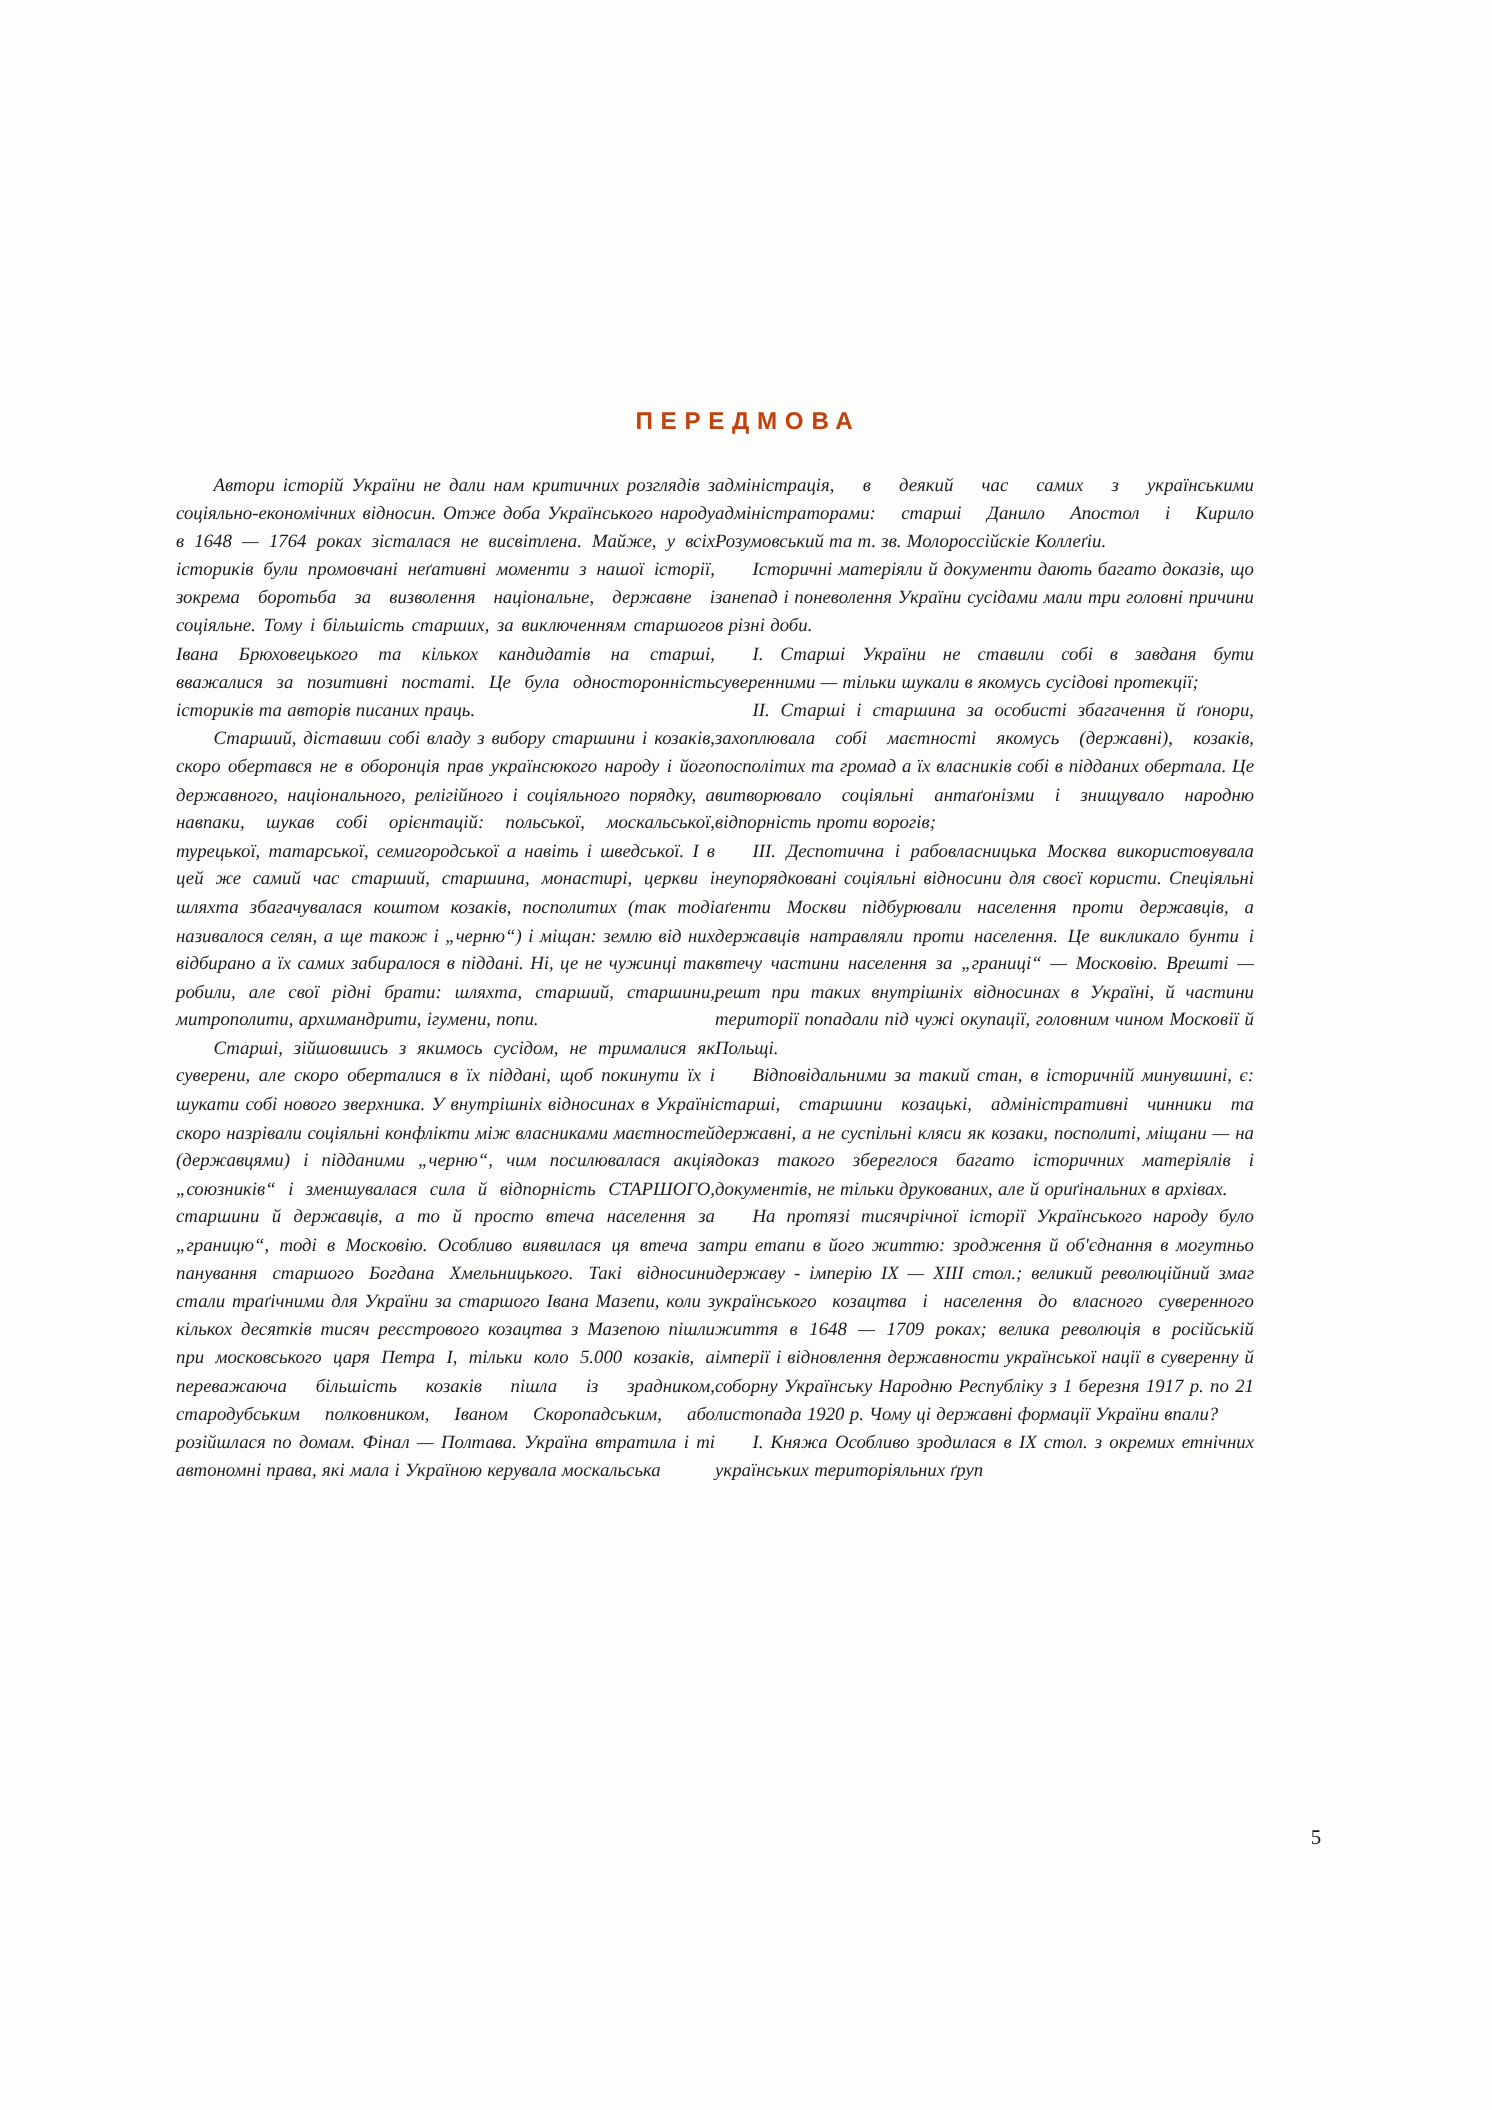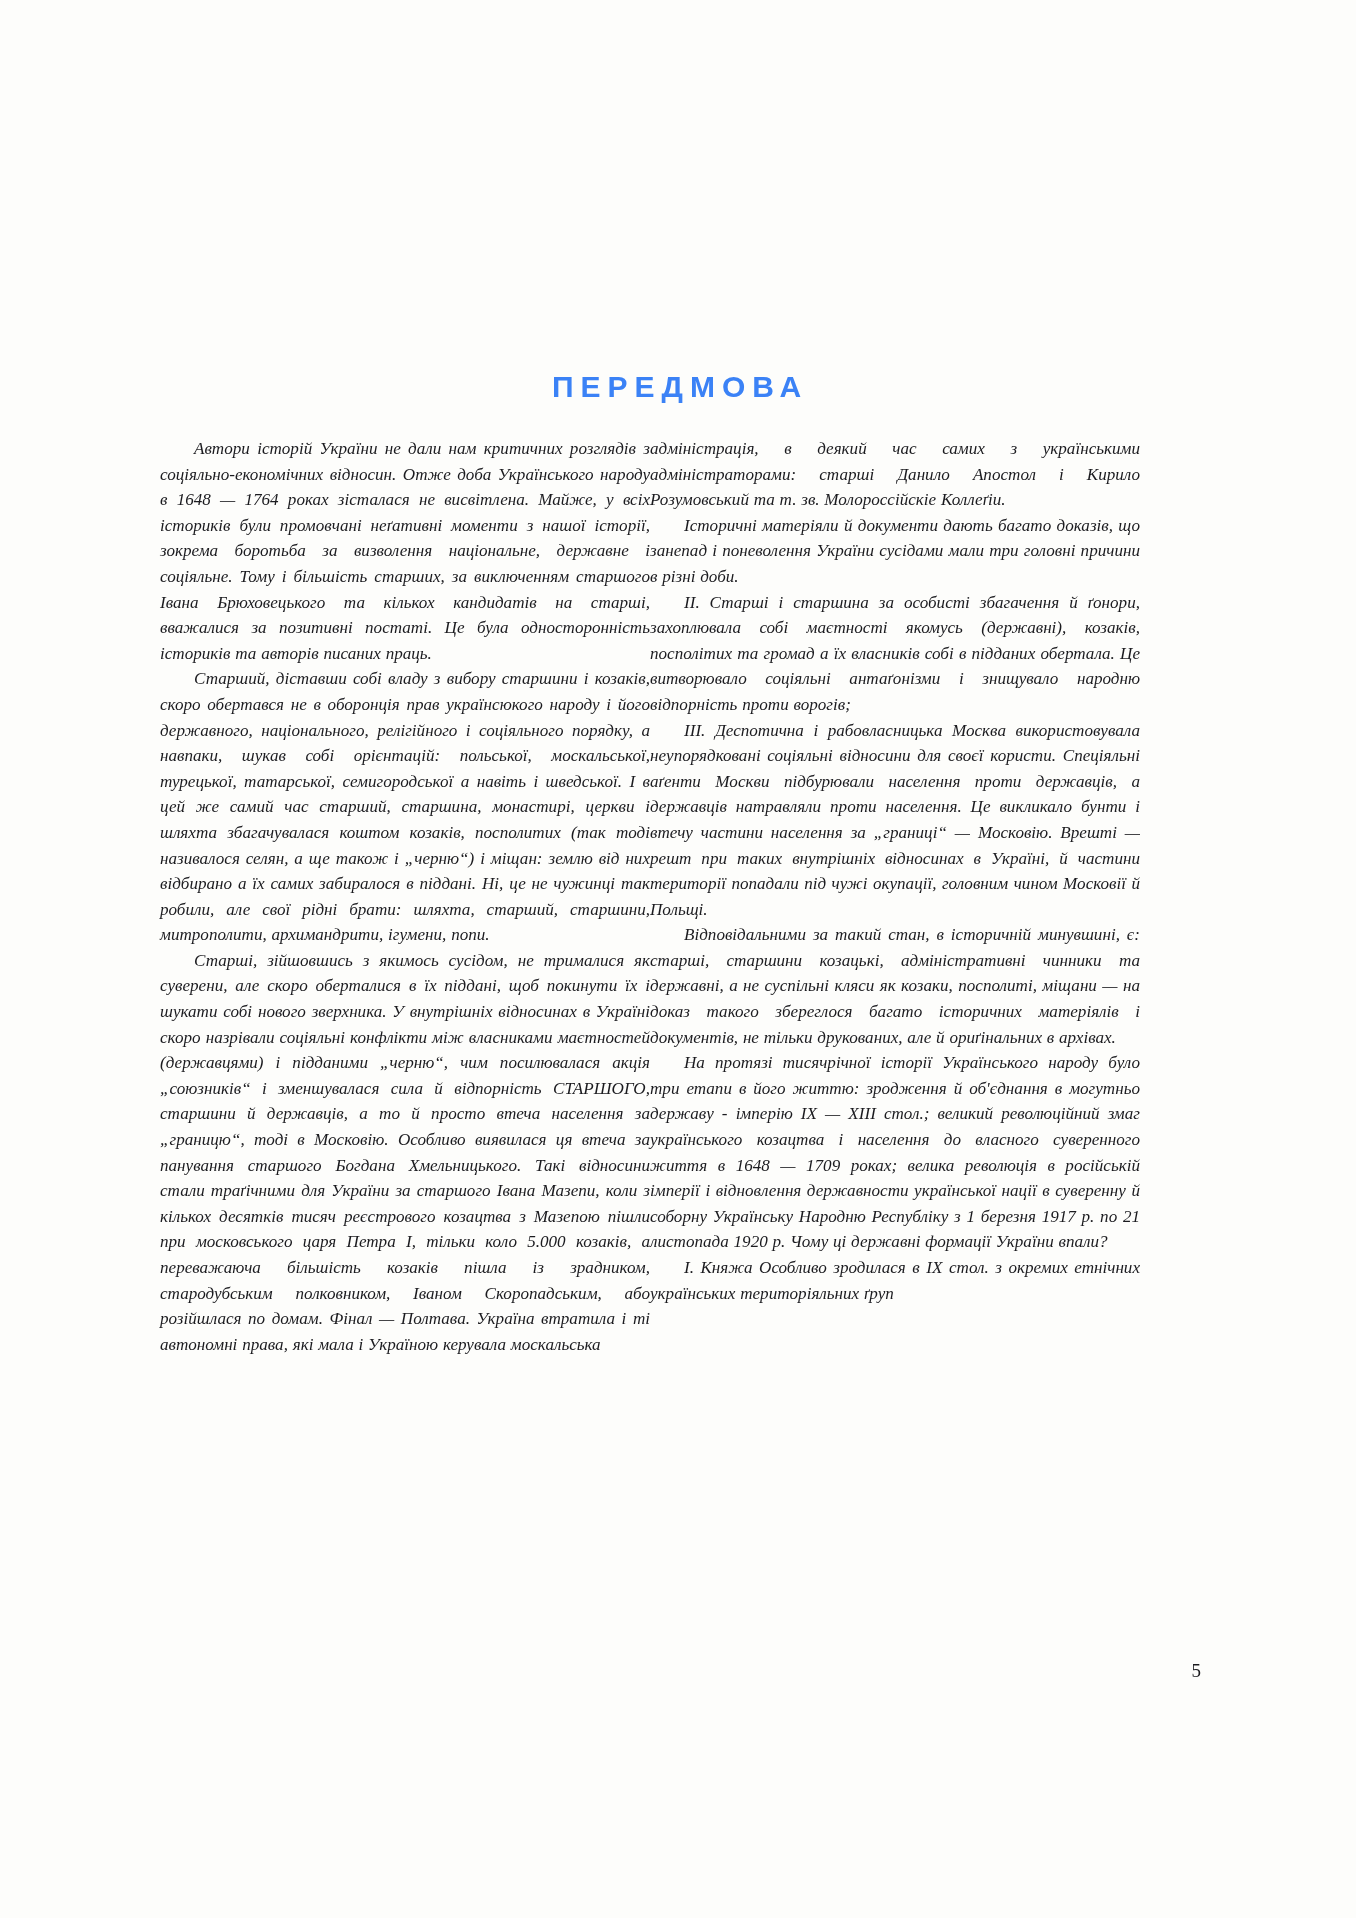--- a/index.html
+++ b/index.html
@@ -18,24 +18,24 @@
   }
   .content {
     position: absolute;
     left: 160px;
     top: 370px;
     width: 1040px;
   }
   .doc-title {
     text-align: center;
     font-family: "Liberation Sans", sans-serif;
-    font-size: 30px;
+    font-size: 22px;
     font-weight: bold;
     letter-spacing: 7px;
-    color: #3b82f6;
+    color: #c2410c;
     margin-bottom: 32px;
   }
   .columns {
     display: flex;
     align-items: flex-start;
   }
   .col {
     width: 490px;
   }
   .col p {
@@ -73,20 +73,21 @@
 
       <div class="col">
         <p>Автори історій України не дали нам критичних розглядів з соціяльно-економічних відносин. Отже доба Українського народу в 1648 — 1764 роках зісталася не висвітлена. Майже, у всіх істориків були промовчані неґативні моменти з нашої історії, зокрема боротьба за визволення національне, державне і соціяльне. Тому і більшість старших, за виключенням старшого Івана Брюховецького та кількох кандидатів на старші, вважалися за позитивні постаті. Це була односторонність істориків та авторів писаних праць.</p>
         <p>Старший, діставши собі владу з вибору старшини і козаків, скоро обертався не в оборонція прав українсюкого народу і його державного, національного, релігійного і соціяльного порядку, а навпаки, шукав собі орієнтацій: польської, москальської, турецької, татарської, семигородської а навіть і шведської. І в цей же самий час старший, старшина, монастирі, церкви і шляхта збагачувалася коштом козаків, посполитих (так тоді називалося селян, а ще також і „черню“) і міщан: землю від них відбирано а їх самих забиралося в піддані. Ні, це не чужинці так робили, але свої рідні брати: шляхта, старший, старшини, митрополити, архимандрити, ігумени, попи.</p>
         <p>Старші, зійшовшись з якимось сусідом, не трималися як суверени, але скоро оберталися в їх піддані, щоб покинути їх і шукати собі нового зверхника. У внутрішніх відносинах в Україні скоро назрівали соціяльні конфлікти між власниками маєтностей (державцями) і підданими „черню“, чим посилювалася акція „союзників“ і зменшувалася сила й відпорність СТАРШОГО, старшини й державців, а то й просто втеча населення за „границю“, тоді в Московію. Особливо виявилася ця втеча за панування старшого Богдана Хмельницького. Такі відносини стали траґічними для України за старшого Івана Мазепи, коли з кількох десятків тисяч реєстрового козацтва з Мазепою пішли при московського царя Петра I, тільки коло 5.000 козаків, а переважаюча більшість козаків пішла із зрадником, стародубським полковником, Іваном Скоропадським, або розійшлася по домам. Фінал — Полтава. Україна втратила і ті автономні права, які мала і Україною керувала москальська</p>
       </div>
 
       <div class="col">
         <p class="no-indent">адміністрація, в деякий час самих з українськими адміністраторами: старші Данило Апостол і Кирило Розумовський та т. зв. Молороссійскіе Коллеґіи.</p>
         <p>Історичні матеріяли й документи дають багато доказів, що занепад і поневолення України сусідами мали три головні причини в різні доби.</p>
+        <p>I. Старші України не ставили собі в завданя бути суверенними — тільки шукали в якомусь сусідові протекції;</p>
         <p>II. Старші і старшина за особисті збагачення й ґонори, захоплювала собі маєтності якомусь (державні), козаків, посполітих та громад а їх власників собі в підданих обертала. Це витворювало соціяльні антаґонізми і знищувало народню відпорність проти ворогів;</p>
         <p>III. Деспотична і рабовласницька Москва використовувала неупорядковані соціяльні відносини для своєї користи. Спеціяльні аґенти Москви підбурювали населення проти державців, а державців натравляли проти населення. Це викликало бунти і втечу частини населення за „границі“ — Московію. Врешті — решт при таких внутрішніх відносинах в Україні, й частини території попадали під чужі окупації, головним чином Московії й Польщі.</p>
         <p>Відповідальними за такий стан, в історичній минувшині, є: старші, старшини козацькі, адміністративні чинники та державні, а не суспільні кляси як козаки, посполиті, міщани — на доказ такого збереглося багато історичних матеріялів і документів, не тільки друкованих, але й ориґінальних в архівах.</p>
         <p>На протязі тисячрічної історії Українського народу було три етапи в його життю: зродження й об'єднання в могутньо державу - імперію IX — XIII стол.; великий революційний змаг українського козацтва і населення до власного суверенного життя в 1648 — 1709 роках; велика революція в російській імперії і відновлення державности української нації в суверенну й соборну Українську Народню Республіку з 1 березня 1917 р. по 21 листопада 1920 р. Чому ці державні формації України впали?</p>
         <p>I. Княжа Особливо зродилася в IX стол. з окремих етнічних українських територіяльних ґруп</p>
       </div>
 
     </div>
   </div>
 

